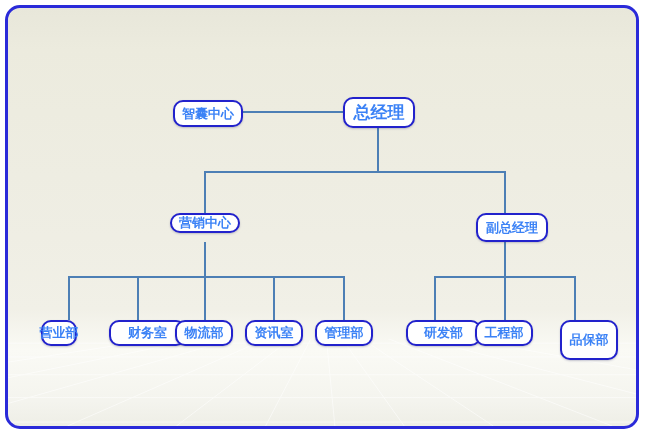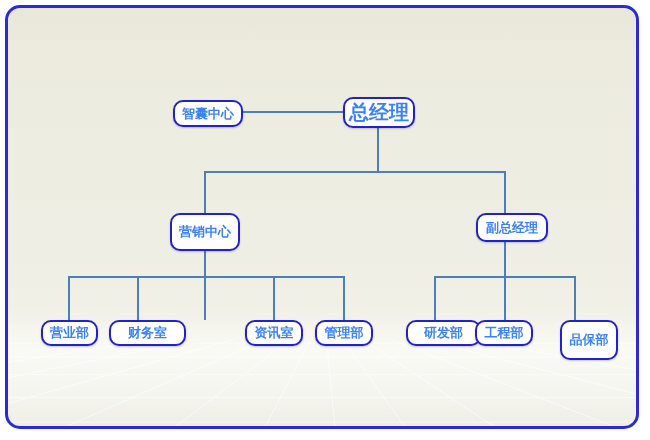--- a/index.html
+++ b/index.html
@@ -16,24 +16,24 @@
   .floor-grid{position:absolute;left:0;top:0;width:100%;height:100%;}
   
   .stage{position:absolute;left:0;top:0;width:650px;height:440px;}
   .node{
     position:absolute;box-sizing:border-box;display:flex;align-items:center;justify-content:center;
     background:#ffffff;border:2px solid #2222cc;border-radius:10px;
     color:#3b82f6;font-size:13px;font-weight:600;white-space:nowrap;
     box-shadow:0 1px 2px rgba(60,60,110,0.28);
   }
   .n-think-tank{left:173px;top:100px;width:70px;height:27px;}
-  .n-gm{left:343px;top:97px;width:72px;height:31px;font-size:20px;}
-  .n-marketing{left:170px;top:213px;width:70px;height:38px;}
+  .n-gm{left:343px;top:97px;width:72px;height:31px;font-size:17px;}
+  .n-marketing{left:170px;top:213px;width:70px;height:20px;}
   .n-deputy{left:468px;top:213px;width:72px;height:29px;margin-left:8px;}
-  .n-sales{left:41px;top:320px;width:57px;height:26px;}
+  .n-sales{left:41px;top:320px;width:36px;height:26px;}
   .n-finance{left:109px;top:320px;width:77px;height:26px;}
   .n-logistics{left:175px;top:320px;width:58px;height:26px;}
   .n-info{left:245px;top:320px;width:58px;height:26px;}
   .n-mgmt{left:315px;top:320px;width:58px;height:26px;}
   .n-rd{left:406px;top:320px;width:75px;height:26px;}
   .n-eng{left:475px;top:320px;width:58px;height:26px;}
   .n-qa{left:560px;top:320px;width:58px;height:40px;}
   .line{position:absolute;background:#4d7fb5;}
   .h{height:2px;} .v{width:2px;}
   .c1{left:243px;top:111px;width:100px;}
@@ -103,20 +103,21 @@
     <div class="line h c13"></div>
     <div class="line v c14"></div>
     <div class="line v c15"></div>
 
     <div class="node n-think-tank">智囊中心</div>
     <div class="node n-gm">总经理</div>
     <div class="node n-marketing">营销中心</div>
     <div class="node n-deputy">副总经理</div>
     <div class="node n-sales">营业部</div>
     <div class="node n-finance">财务室</div>
+    <div class="node n-logistics">物流部</div>
     <div class="node n-info">资讯室</div>
     <div class="node n-mgmt">管理部</div>
     <div class="node n-rd">研发部</div>
     <div class="node n-eng">工程部</div>
     <div class="node n-qa">品保部</div>
 
   </div>
 </div>
 
 </body></html>

